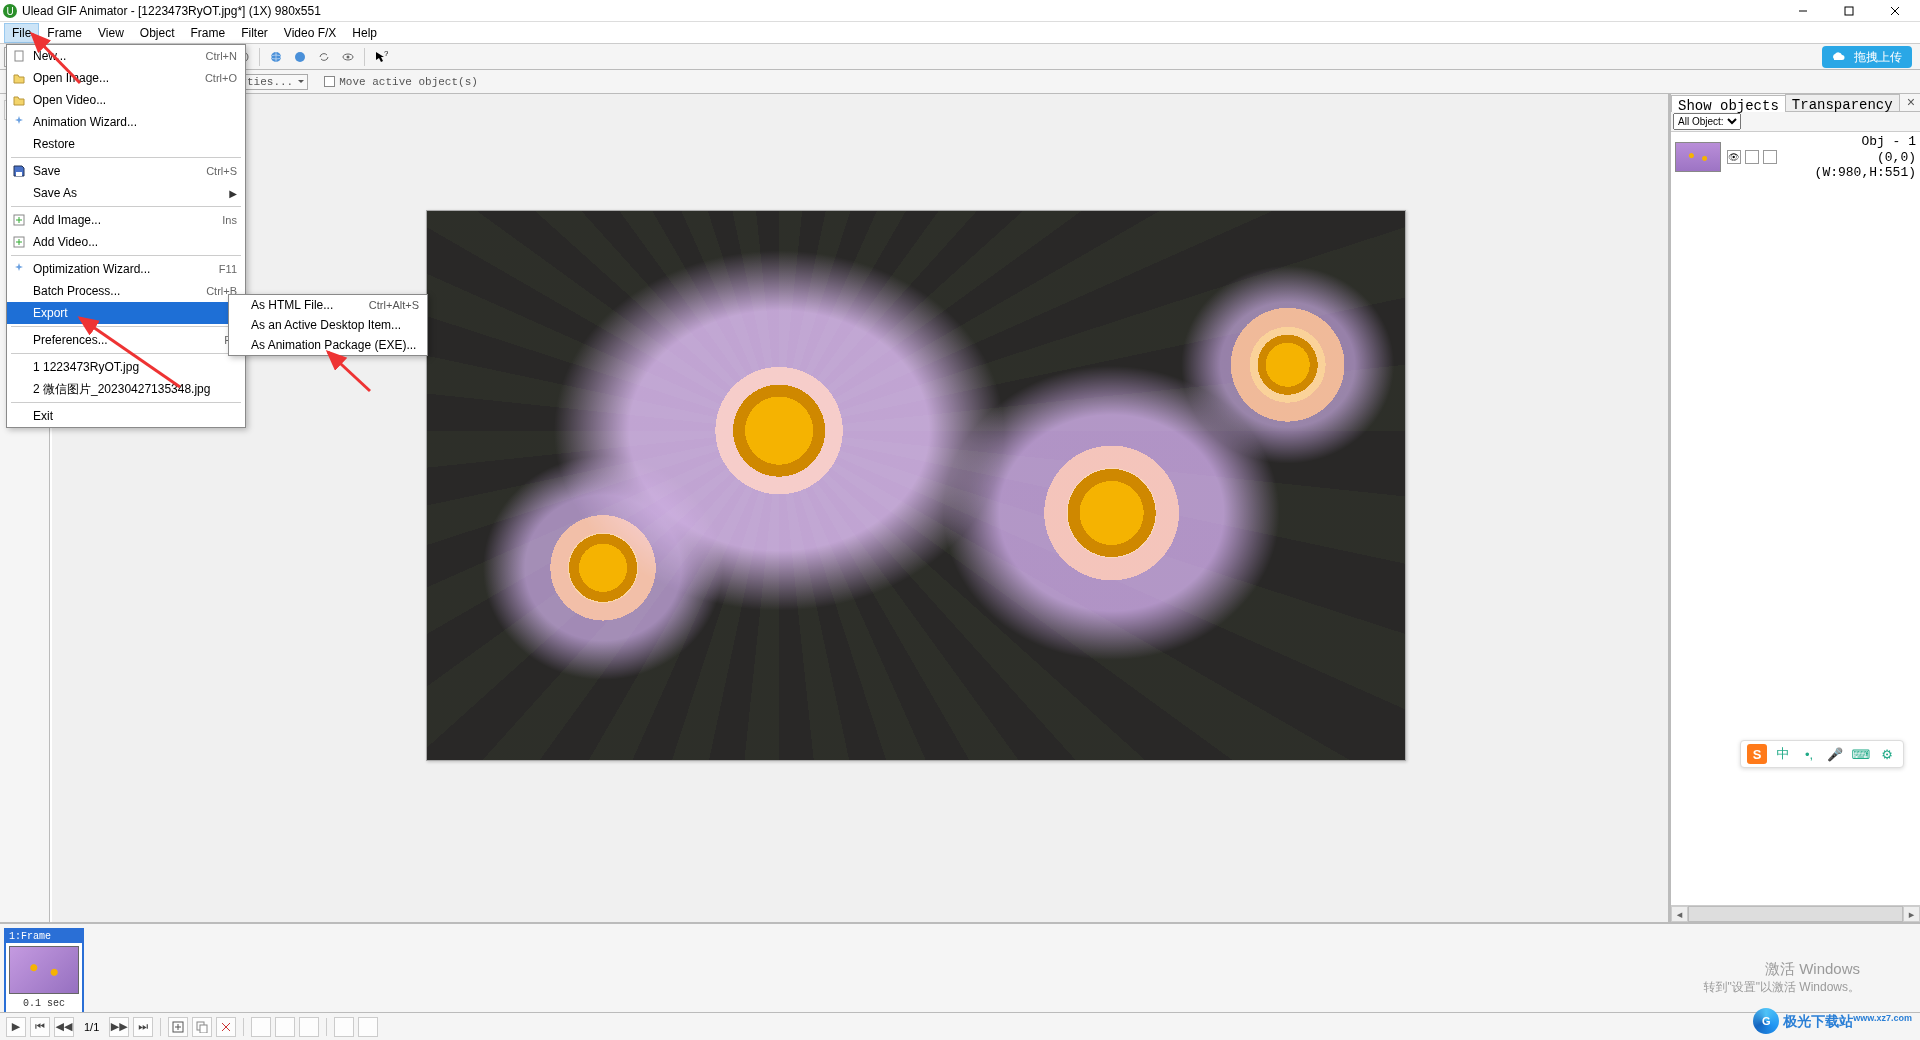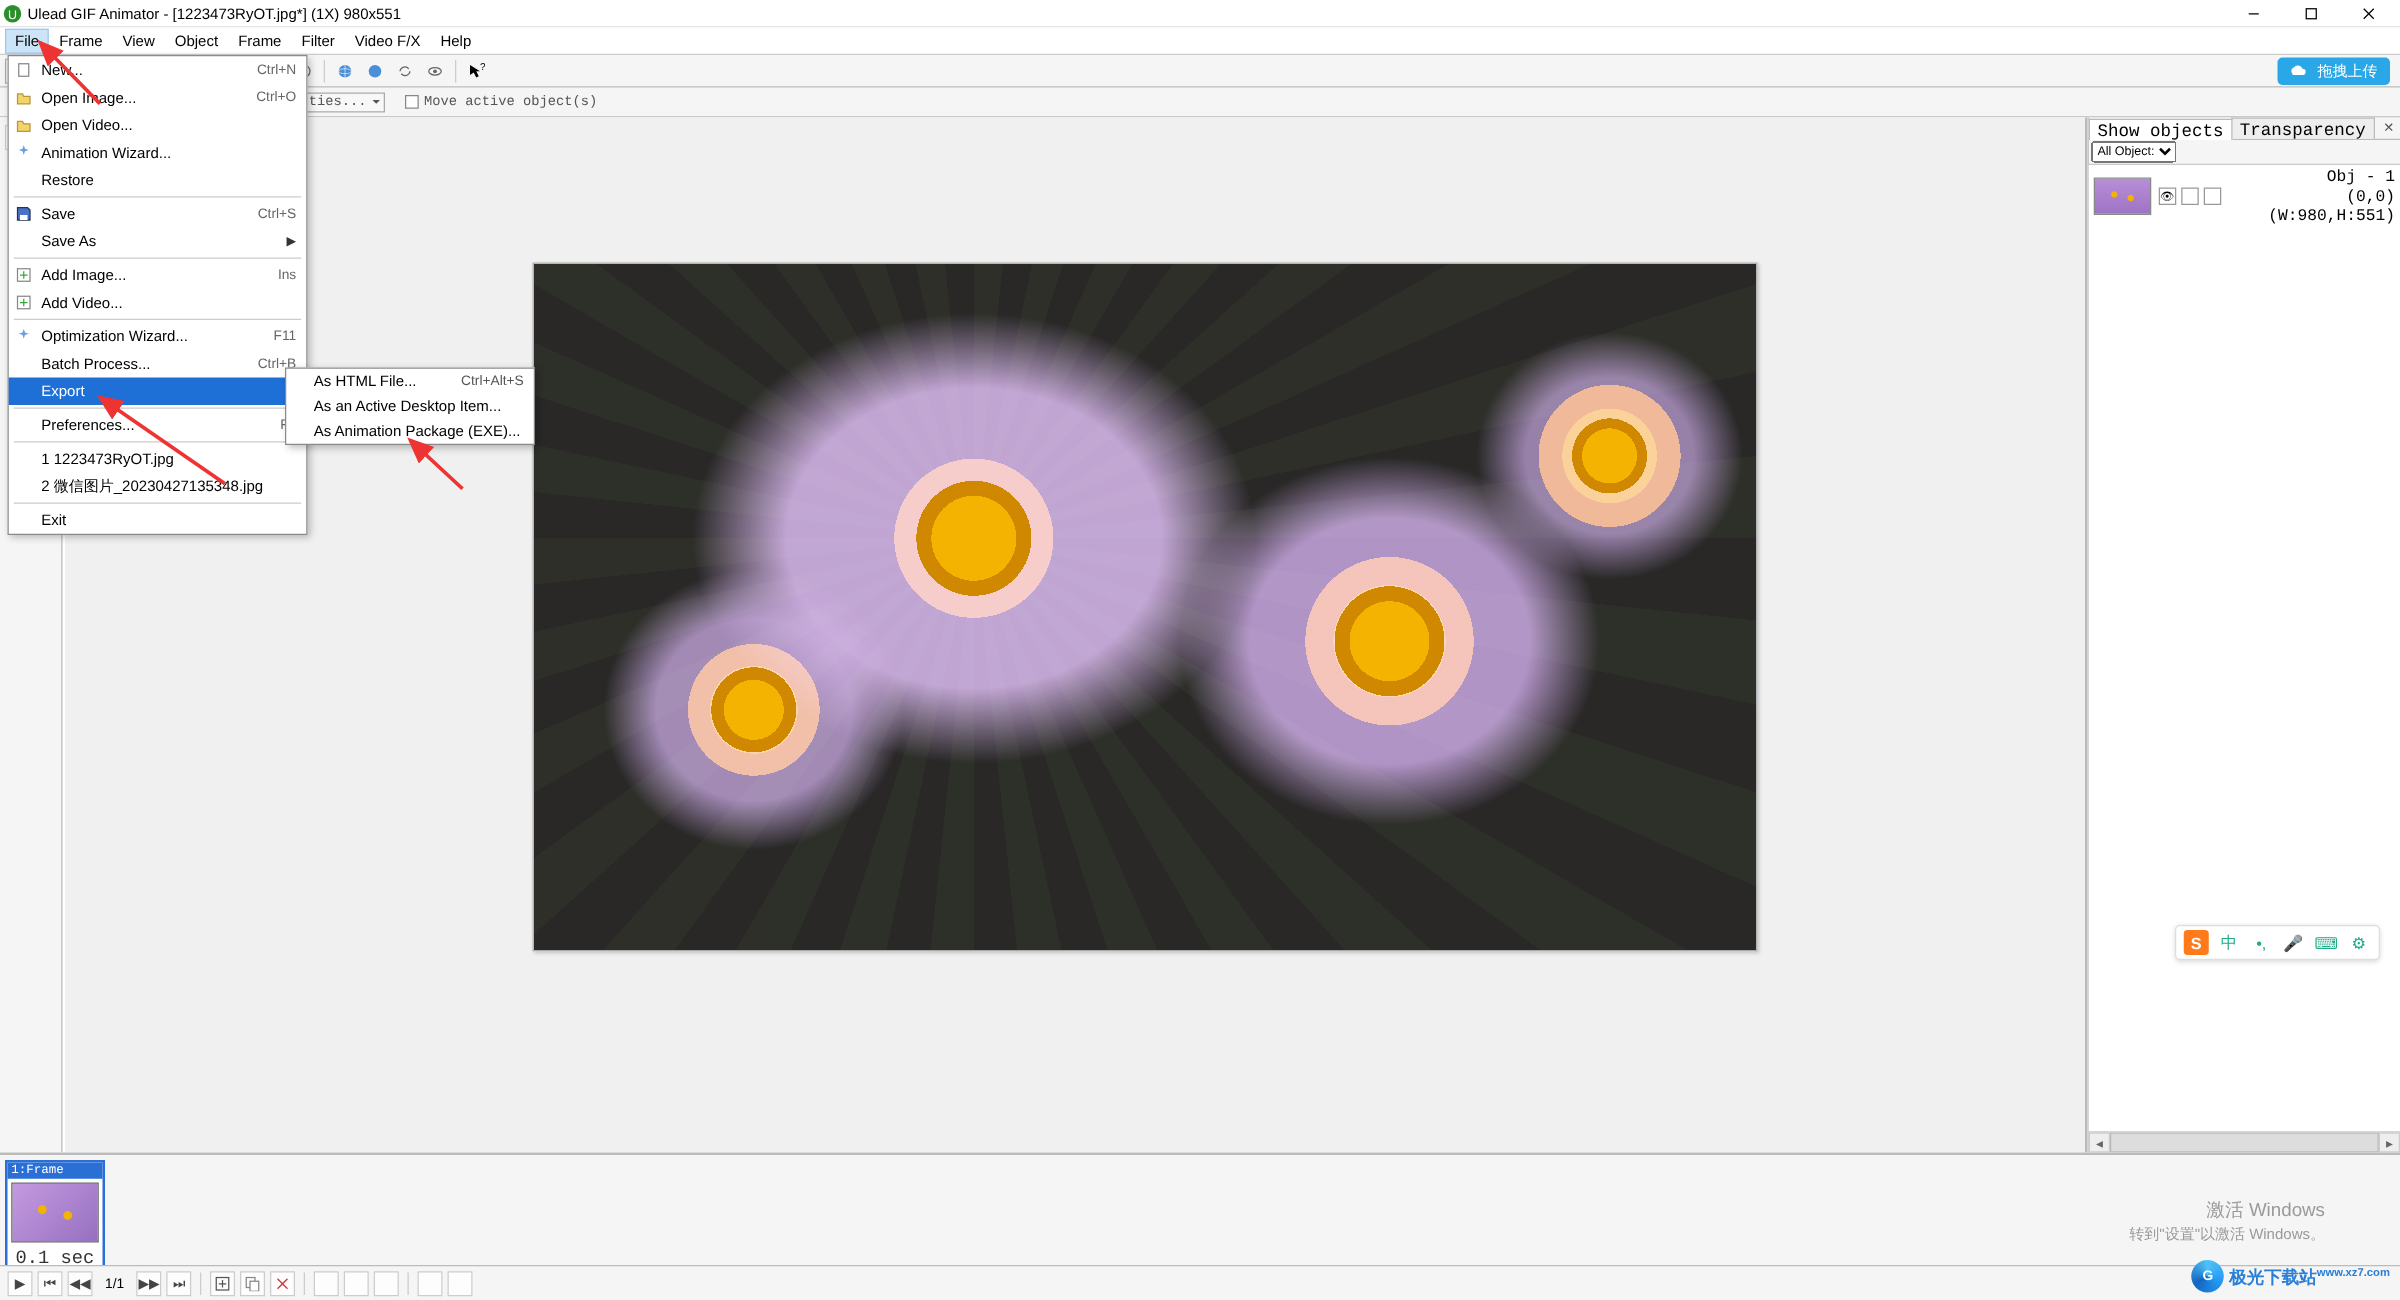--- a/index.html
+++ b/index.html
@@ -89,21 +89,21 @@
 .rscroll .thumb { position:absolute; left:0; top:0; bottom:0; width:100%; background:#ddd; border:1px solid #bbb; }
 
 
 .framestrip { position:absolute; left:0; right:0; bottom:28px; height:90px; background:#f5f5f5; border-top:2px solid #bbb; display:flex; align-items:flex-start; padding:4px; gap:4px; }
 .frame { width:80px; border:2px solid #2a6fd6; background:#fff; }
 .frame .fhdr { background:#2a6fd6; color:#fff; font-family:"Courier New",monospace; font-size:10px; padding:1px 3px; }
 .frame .fthumb { height:48px; margin:3px; background:
   radial-gradient(circle at 35% 45%, #f5b301 0 3px, transparent 4px),
   radial-gradient(circle at 65% 55%, #f5b301 0 3px, transparent 4px),
   linear-gradient(135deg,#c49ae0,#9670c0); border:1px solid #666; }
-.frame .fdur { text-align:center; font-family:"Courier New",monospace; font-size:15px; color:#333; padding:1px 0 3px; }
+.frame .fdur { text-align:center; font-family:"Courier New",monospace; font-size:10px; color:#333; padding:1px 0 3px; }
 
 
 .playbar { position:absolute; left:0; right:0; bottom:0; height:28px; background:#f5f5f5; border-top:1px solid #bbb; display:flex; align-items:center; padding:0 6px; gap:4px; }
 .pbtn2 { width:20px; height:20px; display:flex; align-items:center; justify-content:center; border:1px solid #ccc; background:#fdfdfd; color:#444; }
 .playbar .counter { font-family:Liberation Sans, sans-serif; font-size:11px; padding:0 6px; }
 
 
 .dropdown { position:absolute; left:6px; top:44px; width:240px; background:#fff; border:1px solid #8a8a8a; box-shadow:2px 2px 6px rgba(0,0,0,.25); z-index:100; }
 .dropdown .row { display:flex; align-items:center; height:22px; padding:0 8px 0 4px; gap:6px; font-size:12px; color:#000; }
 .dropdown .row.highlight { background:#1e6fd6; color:#fff; }

